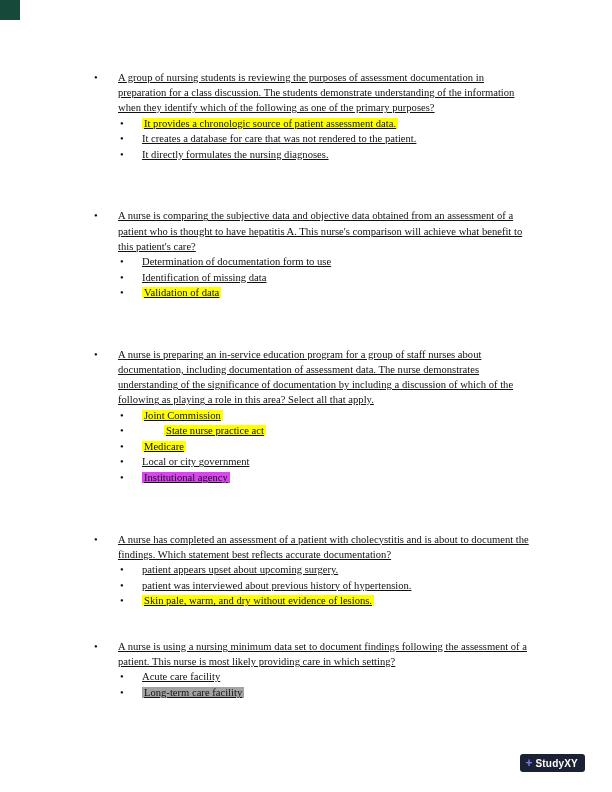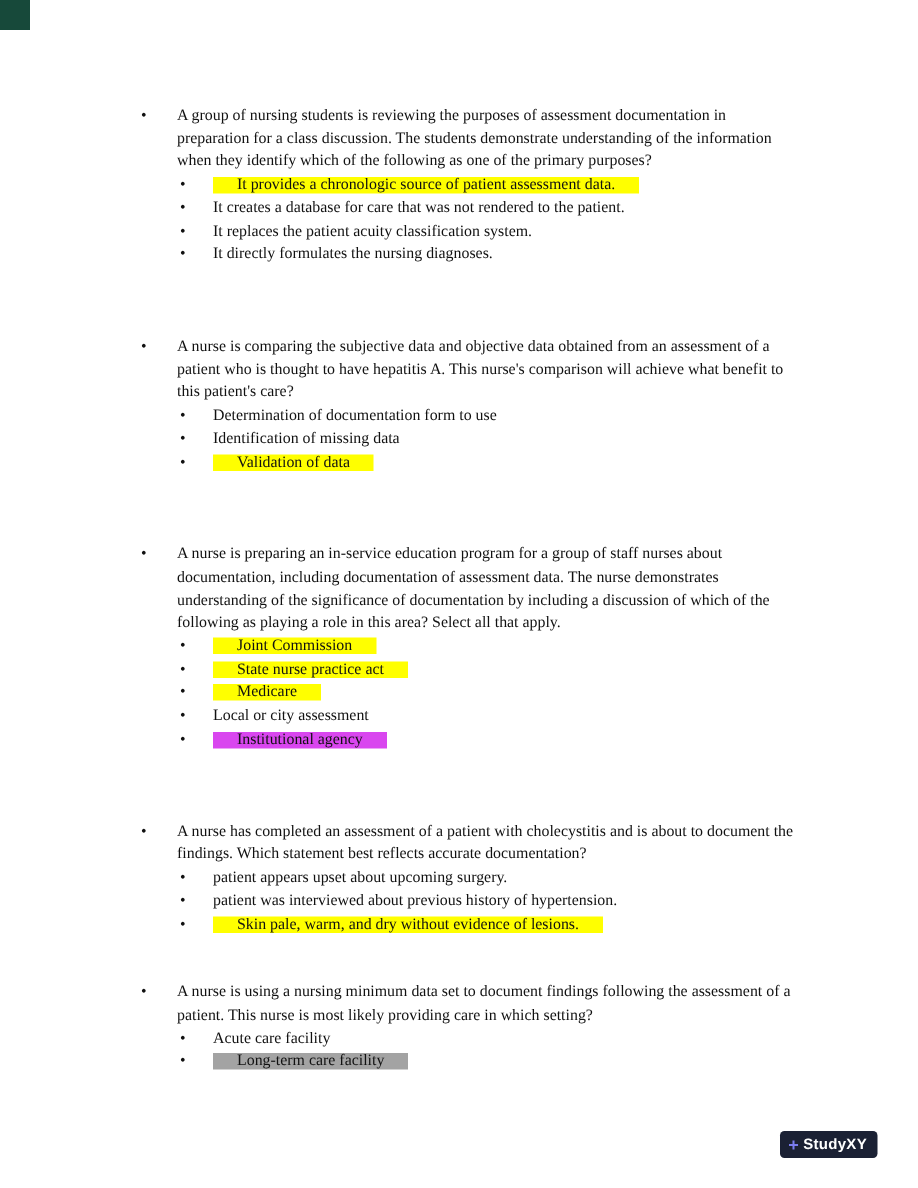--- a/index.html
+++ b/index.html
@@ -13,21 +13,21 @@
     overflow:hidden;
   }
   .corner-mark{
     position:absolute;top:0;left:0;
     width:20px;height:20px;
   }
   .content{
     position:absolute;
     top:70px;left:92px;width:438px;
   }
-  .question{margin-bottom:46px;}
+  .question{margin-bottom:46px;text-decoration:underline;}
   .question.tight{margin-bottom:30px;margin-top:27px;}
   .q-text{
     position:relative;
     padding-left:26px;
     font-size:10.6px;
     line-height:15.2px;
   }
   .q-text::before{
     content:"\2022";
     position:absolute;left:2px;top:0;
@@ -40,21 +40,21 @@
     font-size:10.6px;
     line-height:15.6px;
   }
   .option::before{
     content:"\2022";
     position:absolute;left:28px;top:0;
     font-size:10.6px;
   }
   .hl{
     background:#ffff00;
-    padding:0 16px;
+    padding:0 2px;
   }
   .footer-logo{
     position:absolute;
     right:27px;bottom:20px;
     height:18px;
     display:flex;align-items:center;
     background:#1b2134;
     border-radius:3px;
     padding:0 7px 0 5px;
     font-family:"Liberation Sans", sans-serif;
@@ -80,41 +80,40 @@
 
   <div class="corner-mark" style="background: rgb(23, 73, 58);"></div>
 
   <div class="content">
 
     <div class="question">
       <div class="q-text">A group of nursing students is reviewing the purposes of assessment documentation in preparation for a class discussion. The students demonstrate understanding of the information when they identify which of the following as one of the primary purposes?</div>
       <ul class="options">
         <li class="option"><span class="hl" style="background: rgb(255, 255, 0);">It provides a chronologic source of patient assessment data.</span></li>
         <li class="option"><span>It creates a database for care that was not rendered to the patient.</span></li>
-        <li class="option"><span>It replaces the patient acuity classification system.</span></li>
         <li class="option"><span>It directly formulates the nursing diagnoses.</span></li>
       </ul>
     </div>
 
     <div class="question">
       <div class="q-text">A nurse is comparing the subjective data and objective data obtained from an assessment of a patient who is thought to have hepatitis A. This nurse's comparison will achieve what benefit to this patient's care?</div>
       <ul class="options">
         <li class="option"><span>Determination of documentation form to use</span></li>
         <li class="option"><span>Identification of missing data</span></li>
         <li class="option"><span class="hl" style="background: rgb(255, 255, 0);">Validation of data</span></li>
       </ul>
     </div>
 
     <div class="question">
       <div class="q-text">A nurse is preparing an in-service education program for a group of staff nurses about documentation, including documentation of assessment data. The nurse demonstrates understanding of the significance of documentation by including a discussion of which of the following as playing a role in this area? Select all that apply.</div>
       <ul class="options">
         <li class="option"><span class="hl" style="background: rgb(255, 255, 0);">Joint Commission</span></li>
-        <li class="option"><span class="hl" style="background: rgb(255, 255, 0);">State nurse practice act</span></li>
+        <li class="option"><span class="hl" style="background: rgb(255, 255, 0); margin-left: 22px;">State nurse practice act</span></li>
         <li class="option"><span class="hl" style="background: rgb(255, 255, 0);">Medicare</span></li>
-        <li class="option"><span>Local or city assessment</span></li>
+        <li class="option"><span>Local or city government</span></li>
         <li class="option"><span class="hl" style="background: #d946ef;">Institutional agency</span></li>
       </ul>
     </div>
 
     <div class="question tight">
       <div class="q-text">A nurse has completed an assessment of a patient with cholecystitis and is about to document the findings. Which statement best reflects accurate documentation?</div>
       <ul class="options">
         <li class="option"><span>patient appears upset about upcoming surgery.</span></li>
         <li class="option"><span>patient was interviewed about previous history of hypertension.</span></li>
         <li class="option"><span class="hl" style="background: rgb(255, 255, 0);">Skin pale, warm, and dry without evidence of lesions.</span></li>

